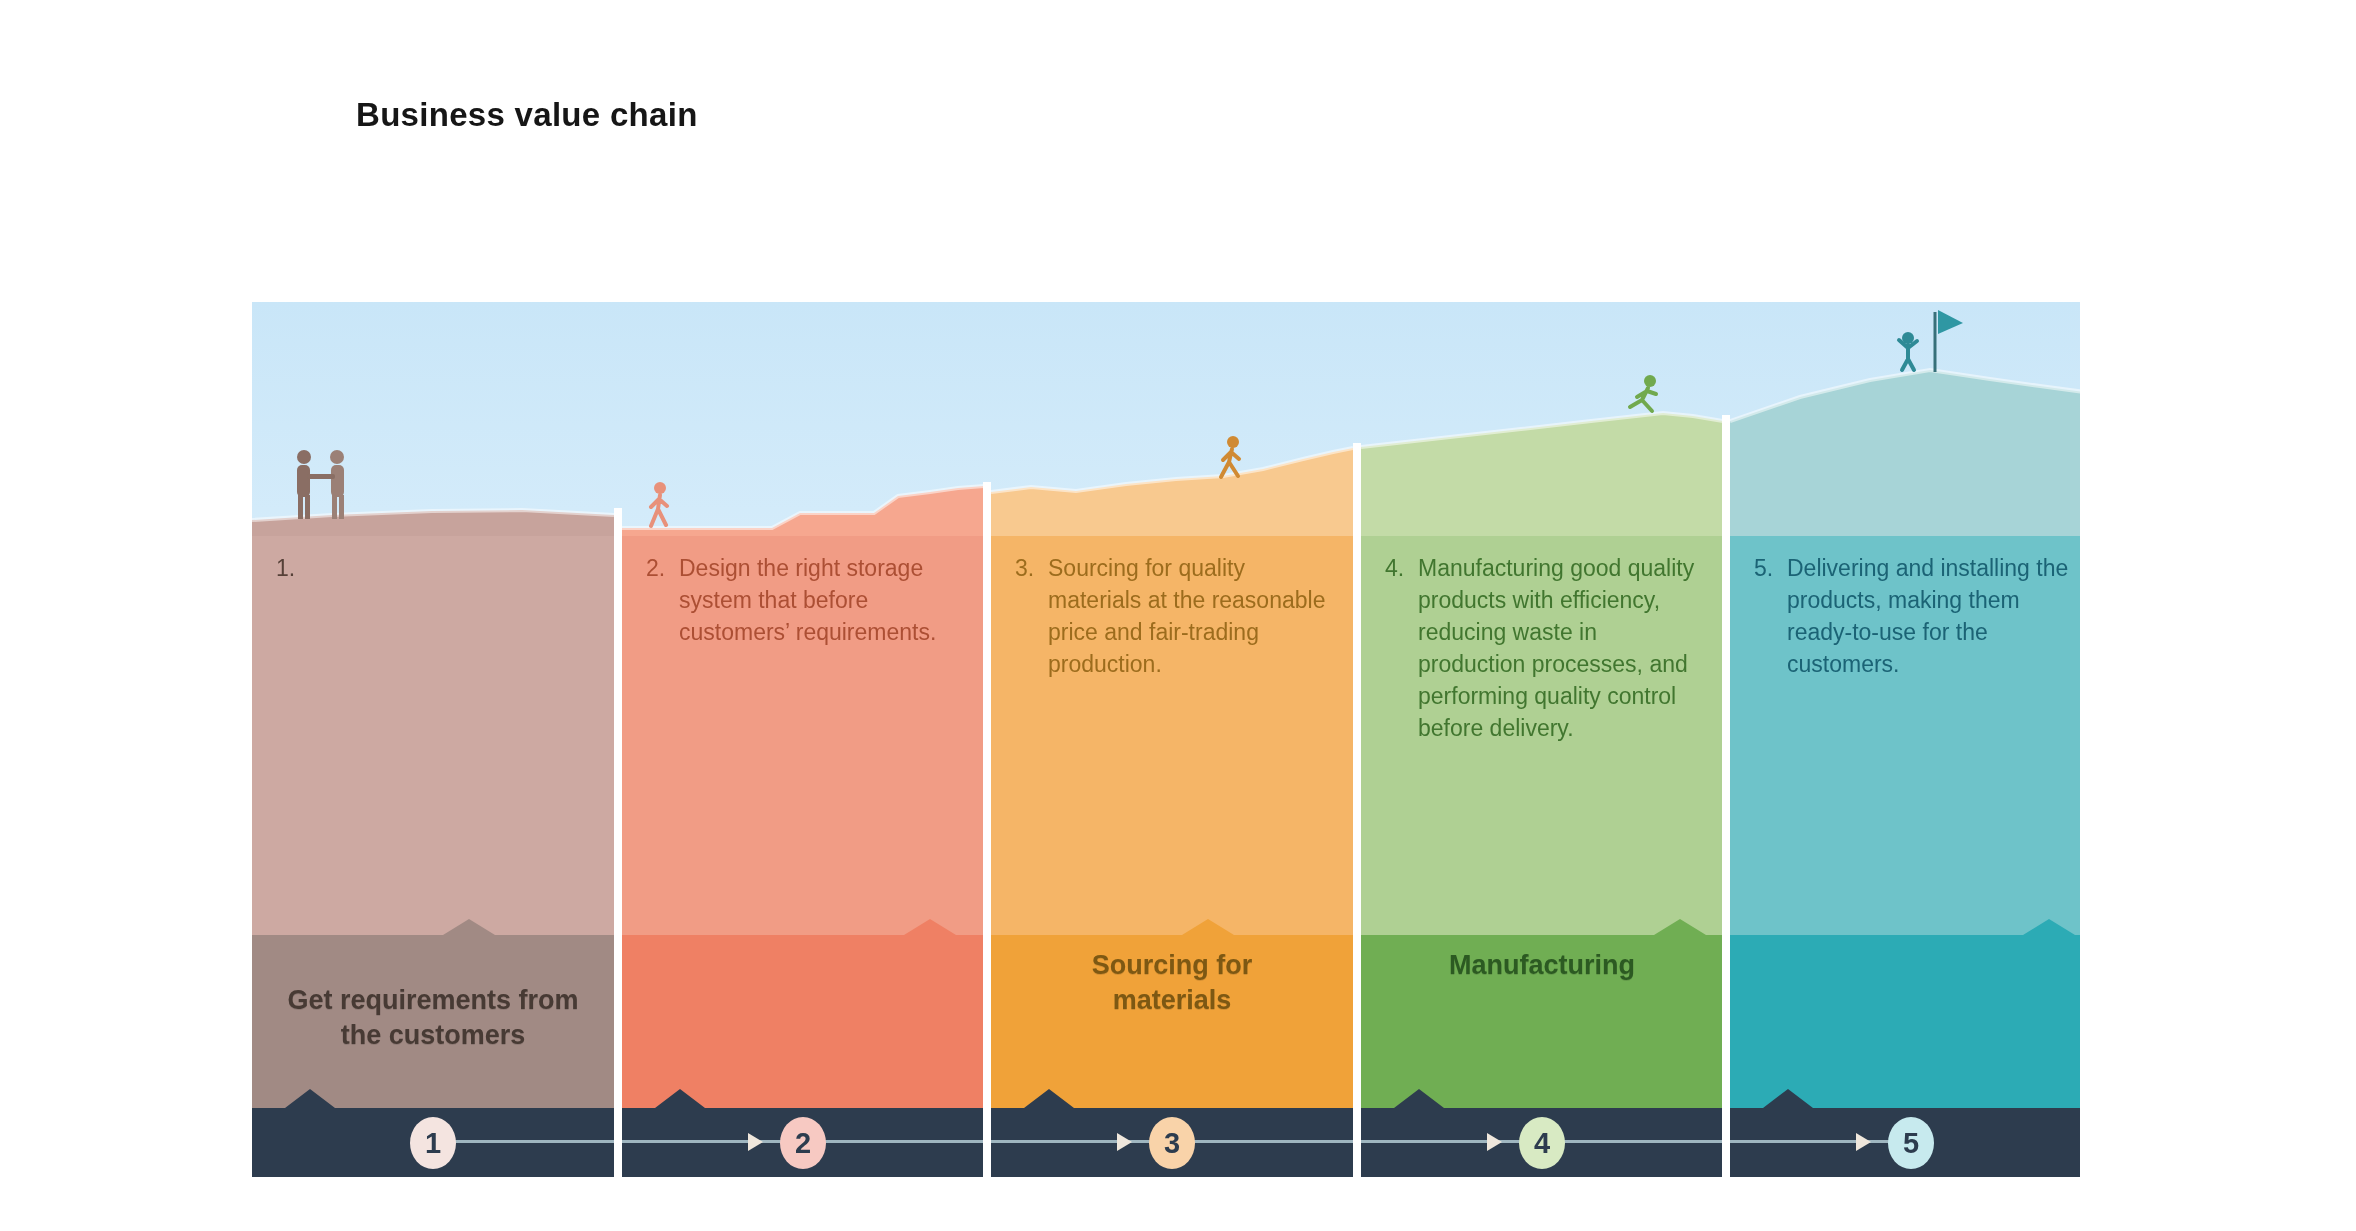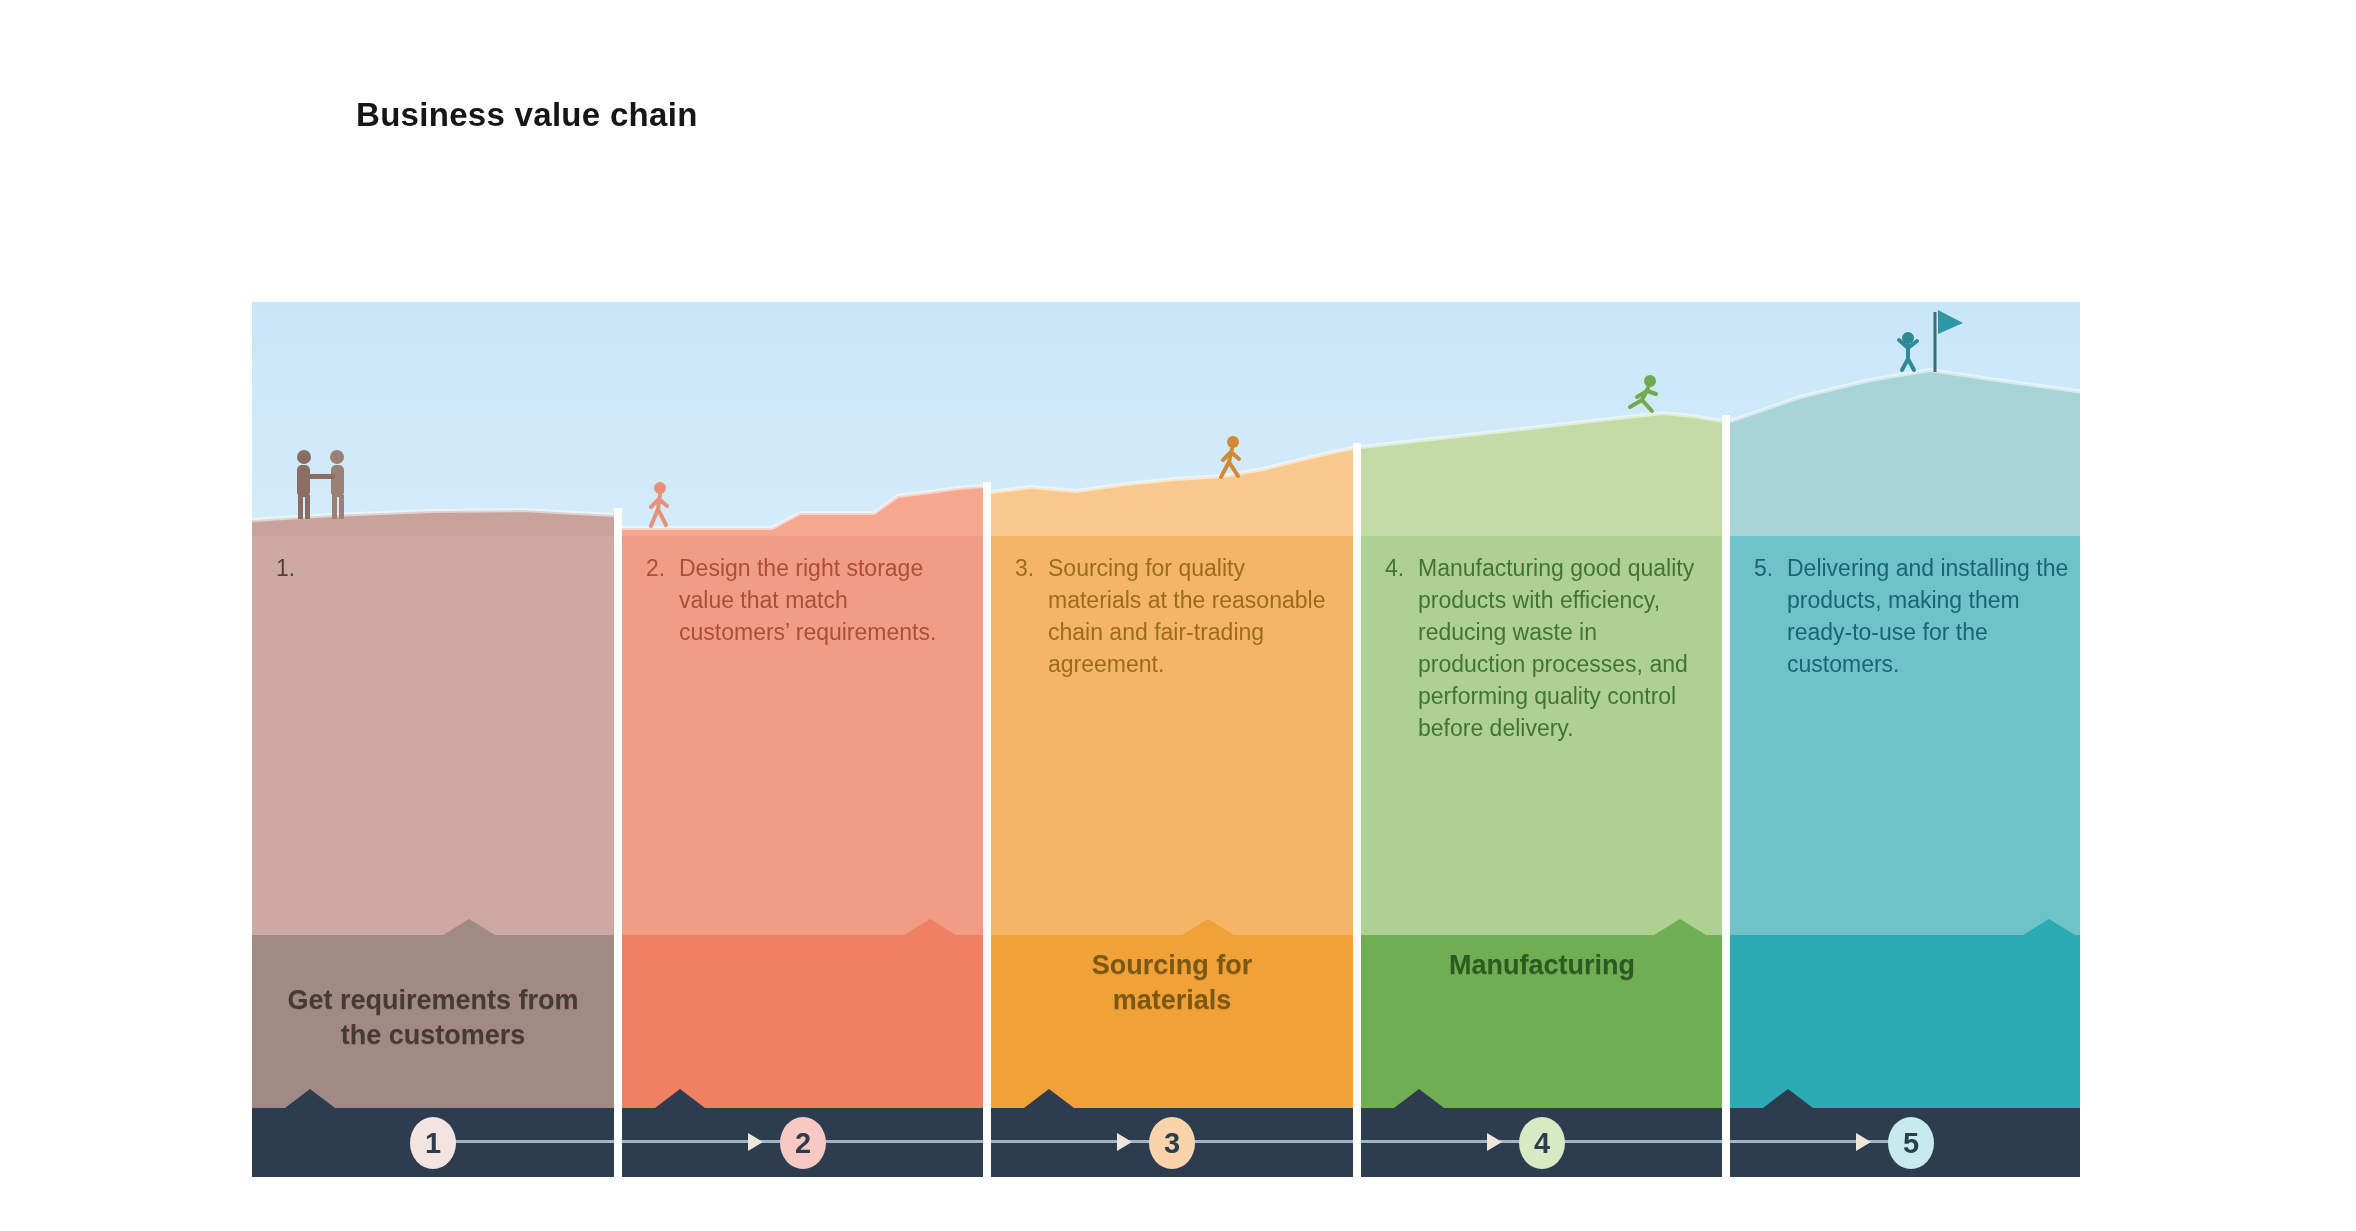--- a/index.html
+++ b/index.html
@@ -65,39 +65,39 @@
       <polygon points="0,633 282,633 308,617 334,633 362,633 362,807 0,807" fill="#ef8064"></polygon>
       <polygon points="0,806 33,806 58,787 83,806 362,806 362,875 0,875" fill="#2d3c4e"></polygon>
 
    <g stroke="#e8917a" stroke-width="4" stroke-linecap="round" fill="none">
      <circle cx="38" cy="186" r="6" fill="#e8917a" stroke="none"></circle>
      <path d="M38,193 L36,207 M36,207 L29,224 M36,207 L44,223 M37,197 L29,205 M37,197 L45,204"></path>
    </g>
     </svg>
     <div class="panel-text" style="left:24px;top:250px;width:318px;color:#ac4f34">
       <span class="num">2.</span>
-      <span>Design the right storage value that match customers’ requirements.</span>
+      <span>Design the right storage system that before customers’ requirements.</span>
     </div>
   </div>
   <div class="col" style="left:739px">
     <svg width="362" height="875" viewBox="0 0 362 875">
       <polygon points="0,190 40,185 85,189 135,182 185,177 232,174 272,167 312,157 342,150 362,146 362,240 0,240" fill="#f8c98f"></polygon>
       <polyline points="0,190 40,185 85,189 135,182 185,177 232,174 272,167 312,157 342,150 362,146" fill="none" stroke="#ffffff" stroke-opacity="0.5" stroke-width="4"></polyline>
       <rect x="0" y="234" width="362" height="400" fill="#f5b567"></rect>
       <polygon points="0,633 191,633 217,617 243,633 362,633 362,807 0,807" fill="#f0a239"></polygon>
       <polygon points="0,806 33,806 58,787 83,806 362,806 362,875 0,875" fill="#2d3c4e"></polygon>
 
    <g stroke="#d08a33" stroke-width="4" stroke-linecap="round" fill="none">
      <circle cx="242" cy="140" r="6" fill="#d08a33" stroke="none"></circle>
      <path d="M241,147 L238,160 M238,160 L230,175 M238,160 L247,174 M240,150 L232,158 M240,150 L248,157"></path>
    </g>
     </svg>
     <div class="panel-text" style="left:24px;top:250px;width:318px;color:#9c6c1d">
       <span class="num">3.</span>
-      <span>Sourcing for quality materials at the reasonable chain and fair-trading agreement.</span>
+      <span>Sourcing for quality materials at the reasonable price and fair-trading production.</span>
     </div>
     <div class="footer-label" style="left:61px;top:646px;width:240px;color:#7d5813">Sourcing for materials</div>
   </div>
   <div class="col" style="left:1109px">
     <svg width="362" height="875" viewBox="0 0 362 875">
       <polygon points="0,145 80,136 160,127 230,119 302,111 332,114 362,119 362,240 0,240" fill="#c3dba7"></polygon>
       <polyline points="0,145 80,136 160,127 230,119 302,111 332,114 362,119" fill="none" stroke="#ffffff" stroke-opacity="0.5" stroke-width="4"></polyline>
       <rect x="0" y="234" width="362" height="400" fill="#afd093"></rect>
       <polygon points="0,633 293,633 319,617 345,633 362,633 362,807 0,807" fill="#70ae53"></polygon>
       <polygon points="0,806 33,806 58,787 83,806 362,806 362,875 0,875" fill="#2d3c4e"></polygon>

